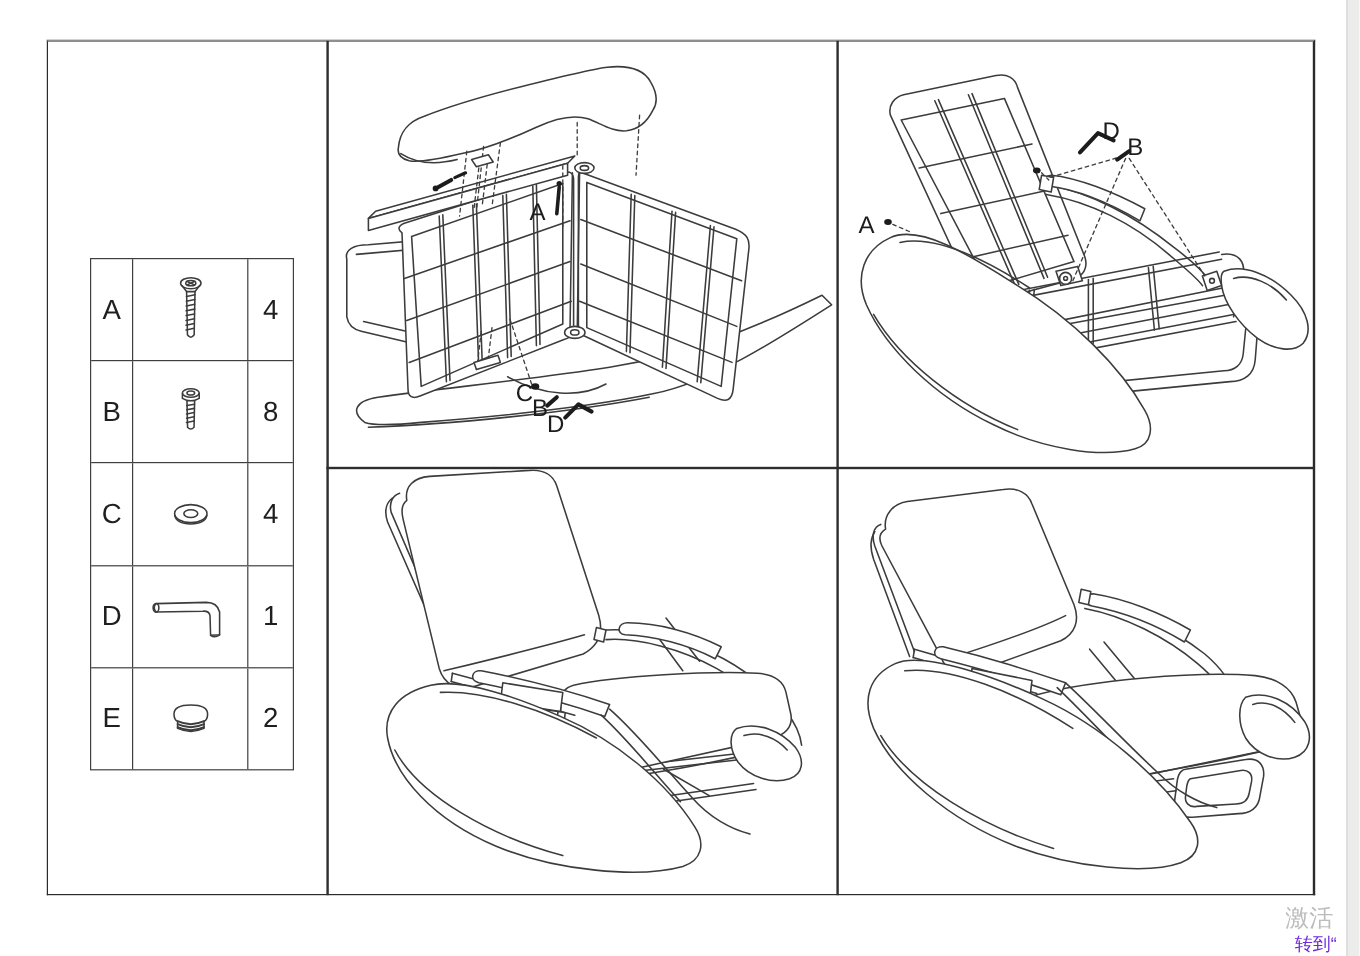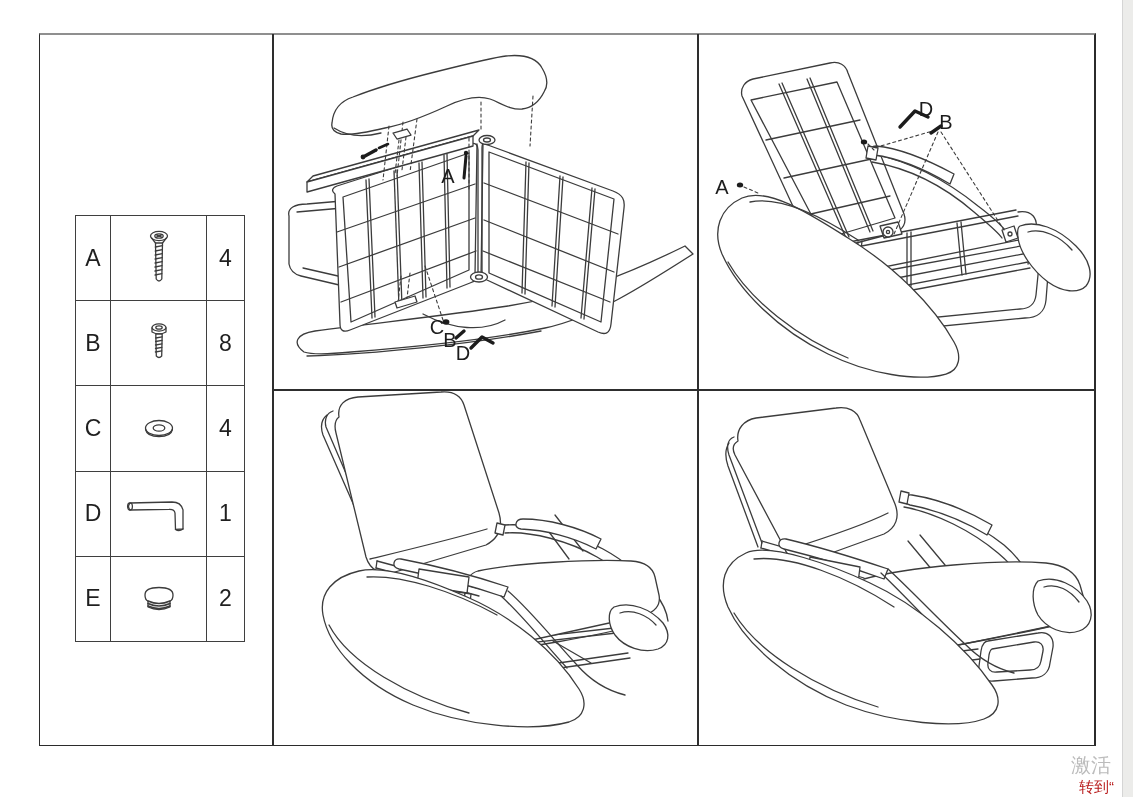--- a/index.html
+++ b/index.html
@@ -27,21 +27,21 @@
       stroke-linecap:round;stroke-linejoin:round;}
   svg .wf{fill:#ffffff;}
   svg .dk{fill:#1c1c1c;stroke:none;}
   svg .thick{stroke:#1c1c1c;stroke-width:3.4;}
   svg .dash{stroke-dasharray:3 3;stroke-width:1.1;}
   svg text{fill:#1c1c1c;font-size:20px;font-family:"Liberation Sans",sans-serif;stroke:none;}
   
   .strip{position:absolute;left:1122px;top:0;width:11px;height:797px;background:#ececea;
          border-left:1px solid #d5d5d5;}
   .wm1{position:absolute;left:1071px;top:752px;font-size:20px;color:#bcbcbc;white-space:nowrap;}
-  .wm2{position:absolute;left:1079px;top:778px;font-size:15px;color:#b91c1c;white-space:nowrap;}
+  .wm2{position:absolute;left:1079px;top:778px;font-size:15px;color:#6d28d9;white-space:nowrap;}
 </style>
 </head>
 <body>
 
 <div class="stage">
 
   <div class="sheet"></div>
   <div class="vdiv1"></div>
   <div class="vdiv2"></div>
   <div class="hdiv"></div>

